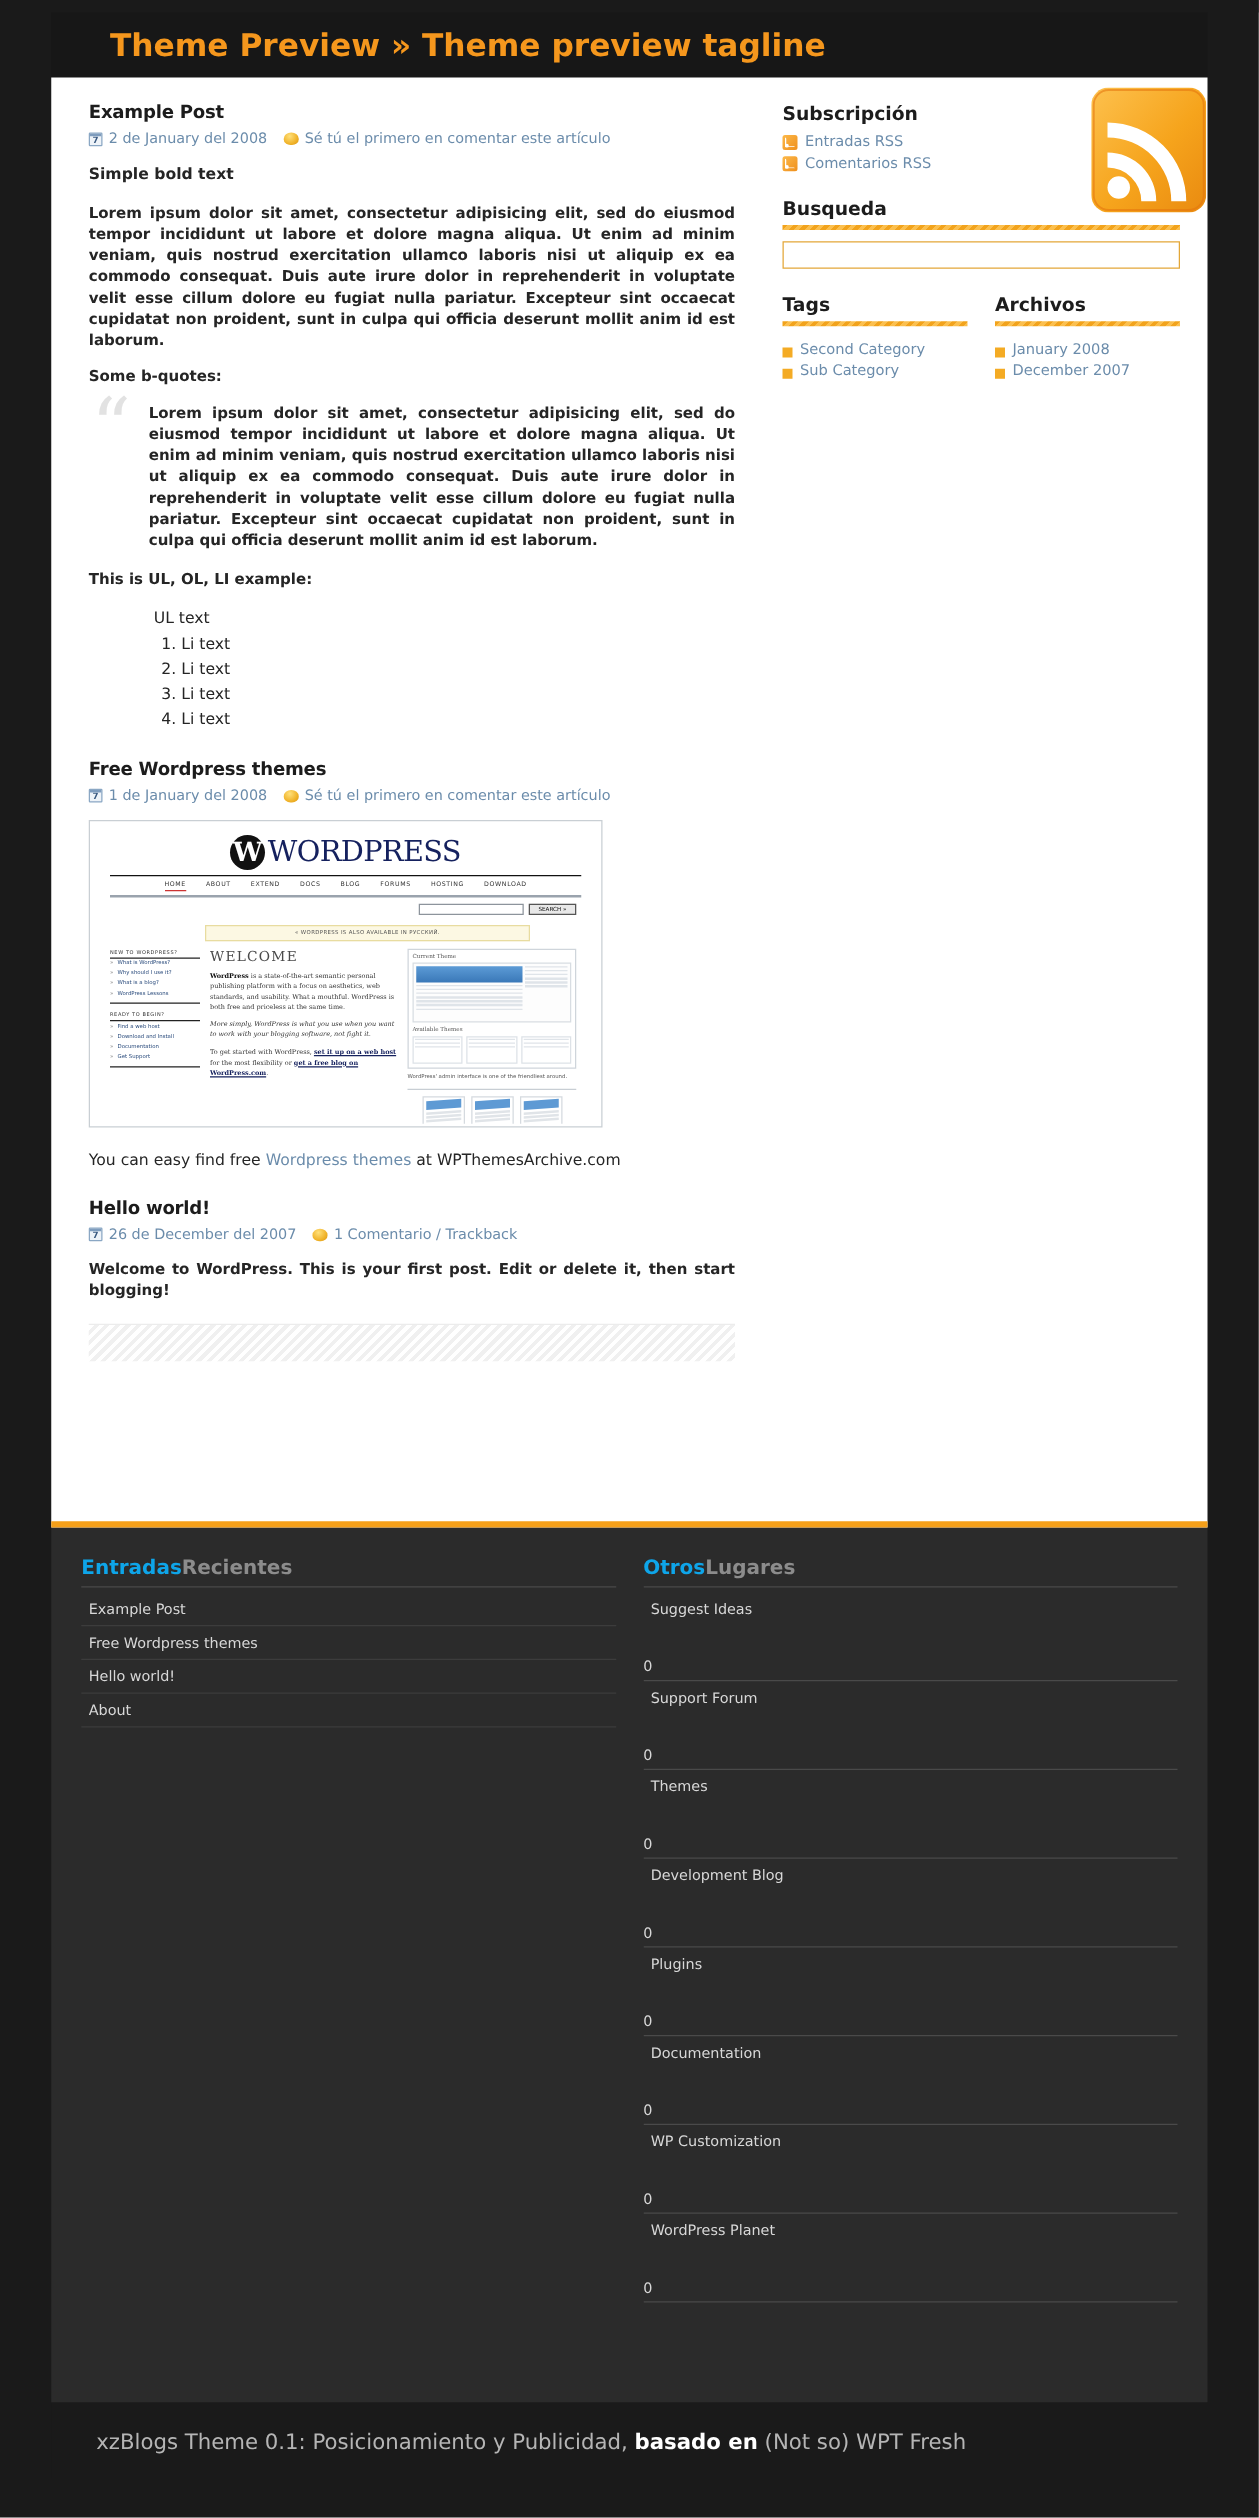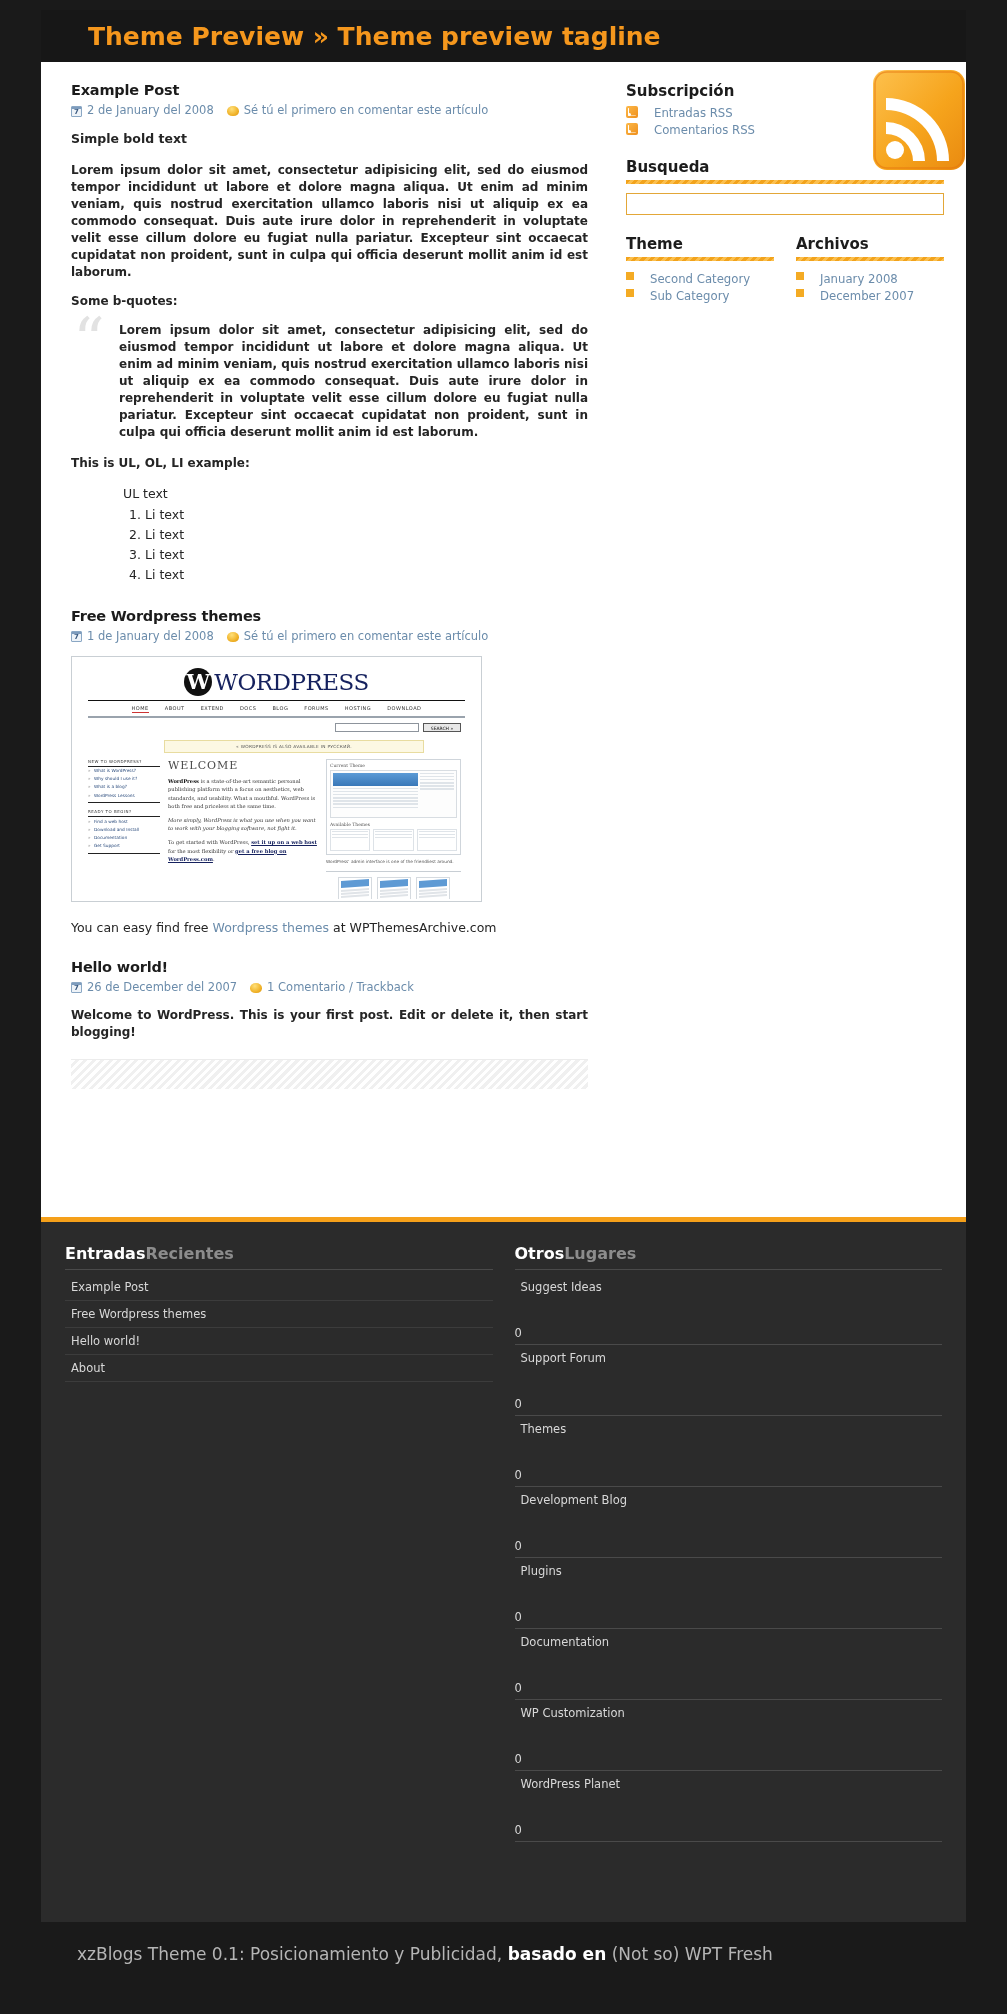--- a/index.html
+++ b/index.html
@@ -227,21 +227,21 @@
   }
   .sb-rule {
     height:4px;
     background:repeating-linear-gradient(135deg,#f2a31c 0,#f2a31c 3px,#fbbf4e 3px,#fbbf4e 6px);
     margin-bottom:9px;
   }
   .sb-list { list-style:none; margin:0; padding:0; }
   .sb-list li {
     font-size:11.7px; color:#6b8cab;
     padding:1.5px 0 1.5px 0;
-    display:flex; align-items:flex-start; gap:16px;
+    display:flex; align-items:flex-end; gap:6px;
   }
   .rss-mini {
     width:12px;height:12px;border-radius:2px; flex:none;
     background:linear-gradient(135deg,#fcb94a,#ef8f1c);
     position:relative;
   }
   .rss-mini::before{
     content:""; position:absolute; left:2px; bottom:2px;
     width:3px;height:3px;border-radius:50%;background:#fff;
   }
@@ -270,21 +270,21 @@
     display:flex;
     padding:22px 24px 30px 24px;
     gap:22px;
     min-height:700px;
   }
   .fw-col { flex:1; }
   .fw-h {
     font-size:16px; margin:0 0 6px 0;
     font-family:"DejaVu Sans", sans-serif; font-weight:bold;
   }
-  .fw-h .a { color:#ffffff; }
+  .fw-h .a { color:#0ea5e9; }
   .fw-h .b { color:#8c8c8c; }
   .fw-hr { height:1px; background:#4a4a4a; margin-bottom:4px; }
   .fw-list { list-style:none; margin:0; padding:0; }
   .fw-list li {
     font-size:11.5px; color:#d8d8d8;
     padding:6px 0 6px 6px;
     border-bottom:1px solid #3c3c3c;
   }
   .fw-list li:last-child { border-bottom:1px solid #3c3c3c; }
   .fw-links { list-style:none; margin:0; padding:0; }
@@ -528,21 +528,21 @@
         </div>
 
         <div class="sb-block">
           <h3 class="sb-h">Busqueda</h3>
           <div class="sb-rule"></div>
           <input class="search-input" type="text" value="" placeholder="" style="">
         </div>
 
         <div class="two-col">
           <div>
-            <h3 class="sb-h">Theme</h3>
+            <h3 class="sb-h">Tags</h3>
             <div class="sb-rule"></div>
             <ul class="sb-list">
               <li>
                 <span class="sq-mark"></span>
                 <span>Second Category</span>
               </li>
               <li>
                 <span class="sq-mark"></span>
                 <span>Sub Category</span>
               </li>

